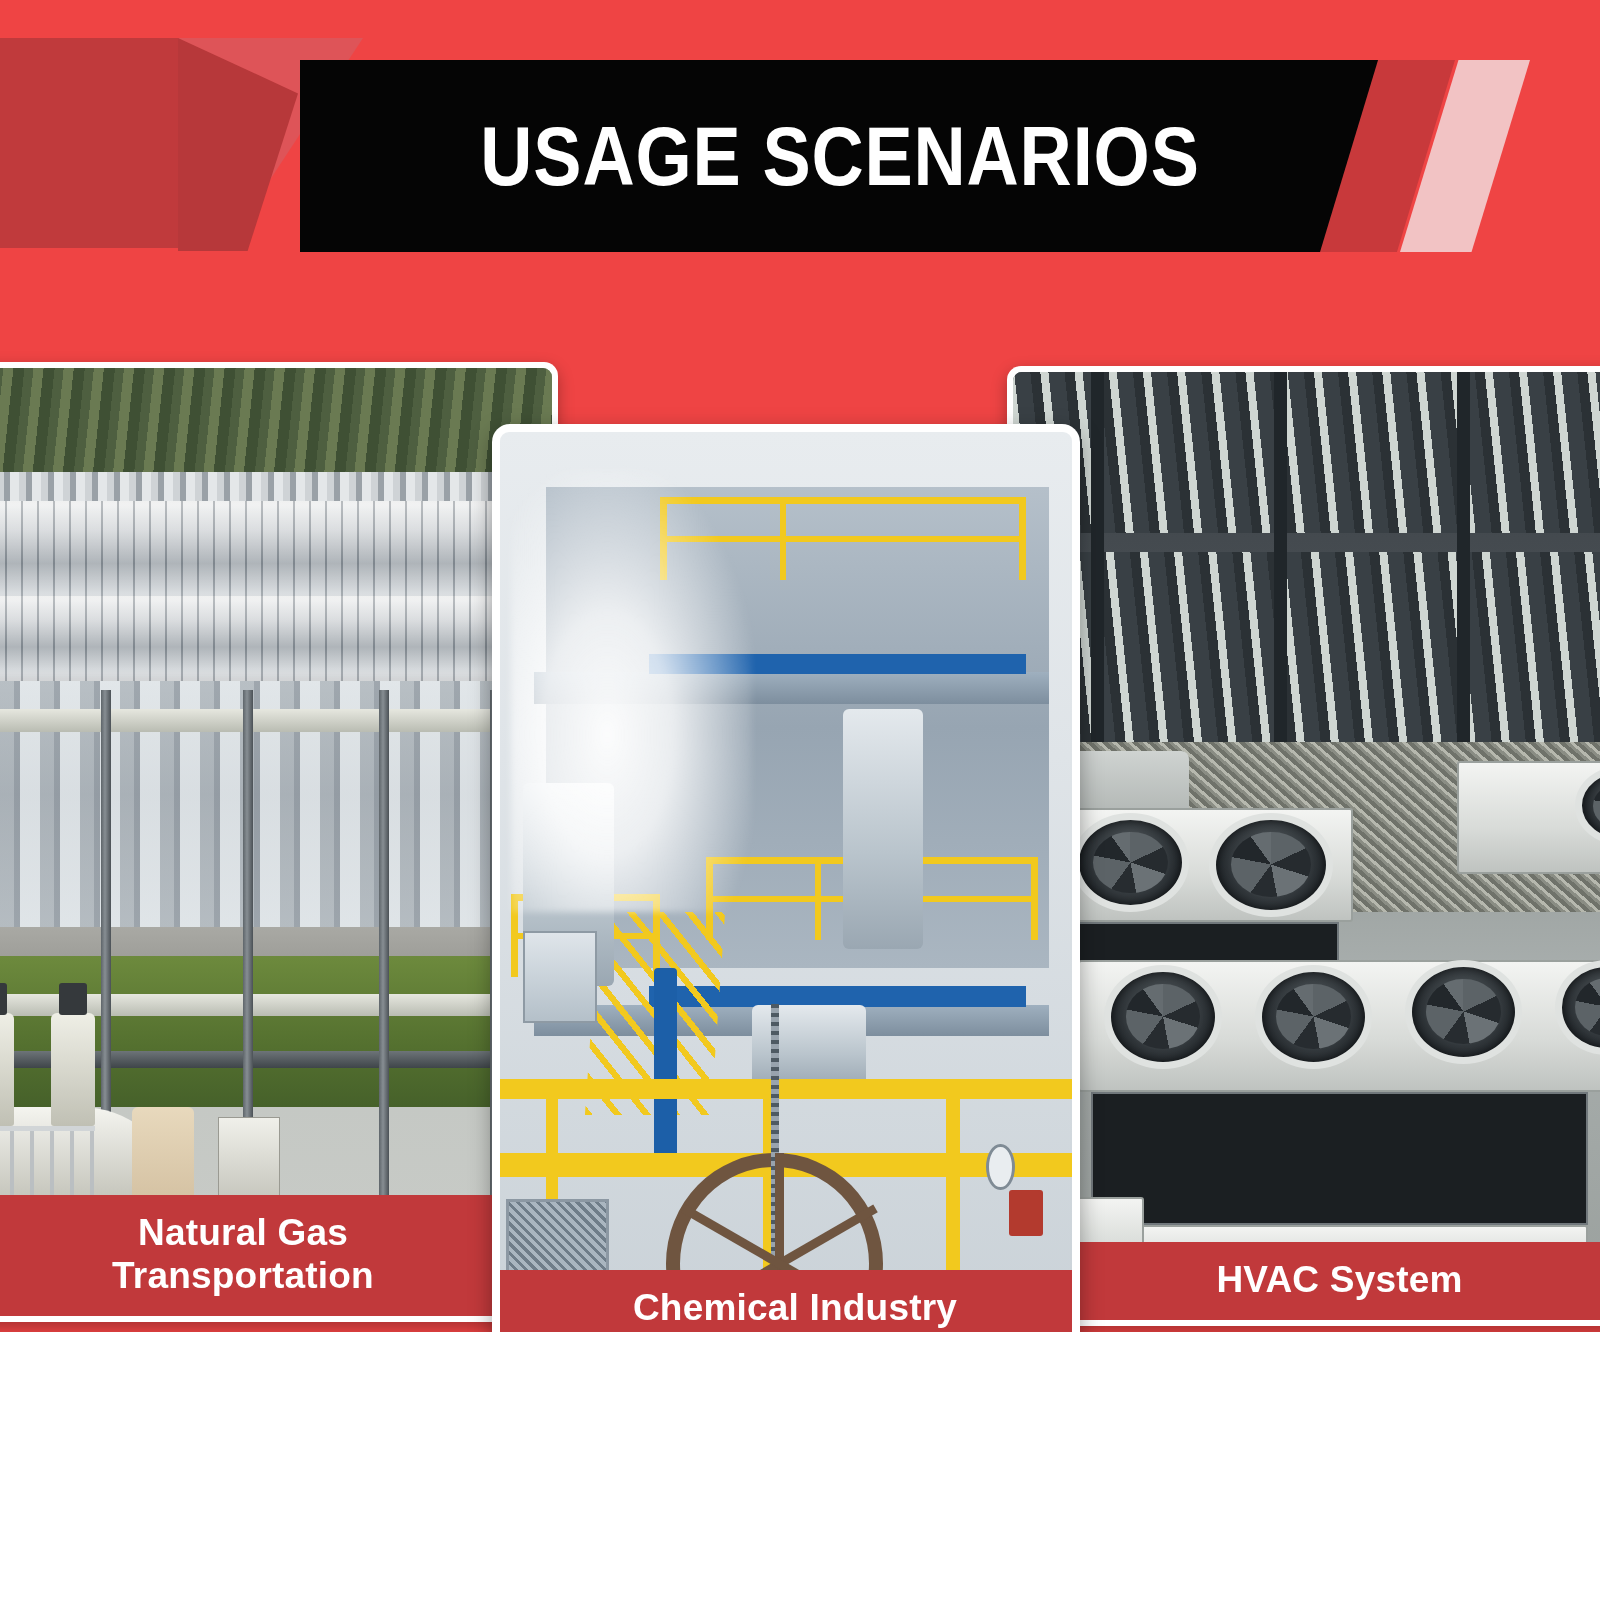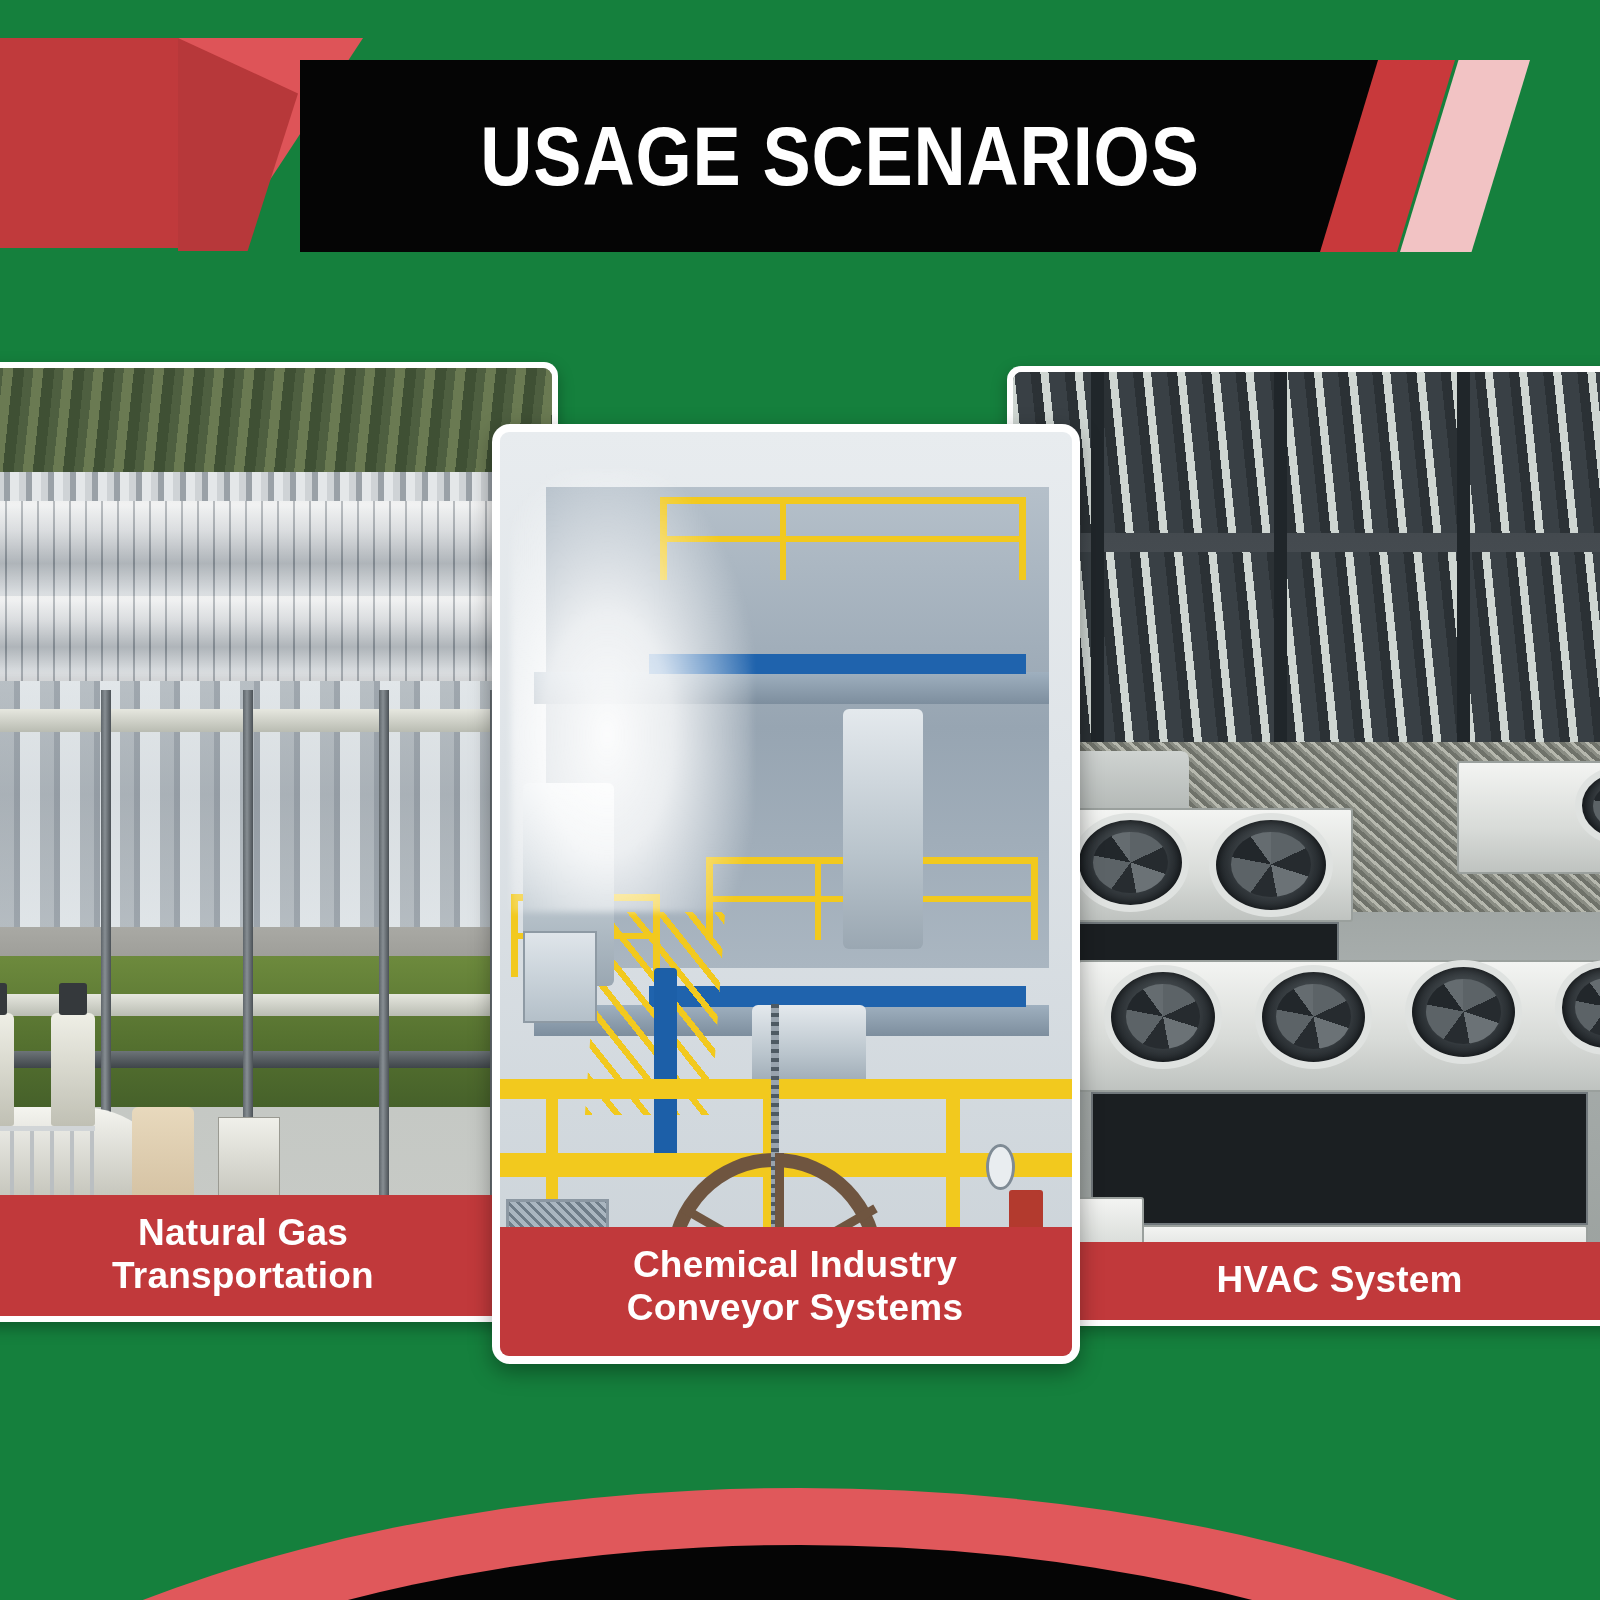--- a/index.html
+++ b/index.html
@@ -2,21 +2,21 @@
 <html><head>
 <meta charset="utf-8">
 <style>
   * { margin:0; padding:0; box-sizing:border-box; }
   html, body {
     width:1600px; height:1600px;
     background:#ffffff;
     font-family:"Liberation Sans", sans-serif;
     overflow:hidden;
   }
-  #stage { position:relative; width:1600px; height:1600px; background:#15803d; overflow:hidden; }
+  #stage { position:relative; width:1600px; height:1332px; background:#ef4444; overflow:hidden; }
 
   
   .hdr { position:absolute; left:0; top:0; width:1600px; height:290px; }
 
   .hdr-red-slab {
     position:absolute; left:-40px; top:38px; width:300px; height:210px;
     background:#C03A3C;
     clip-path: polygon(0 0, 100% 0, 82% 100%, 0 100%);
   }
   .hdr-red-tri {
@@ -439,21 +439,20 @@
           <i style="transform:rotate(120deg);"></i>
         </div>
 
         <div class="gauge"></div>
         <div class="redvalve"></div>
 
         <div class="steam"></div>
       </div>
       <div class="caption">
         <span class="cap-line">Chemical Industry</span>
-        <span class="cap-line">Conveyor Systems</span>
       </div>
     </div>
   </div>
 
   <div class="arc-red"></div>
   <div class="arc-black"></div>
 
 </div>
 
 </body></html>

